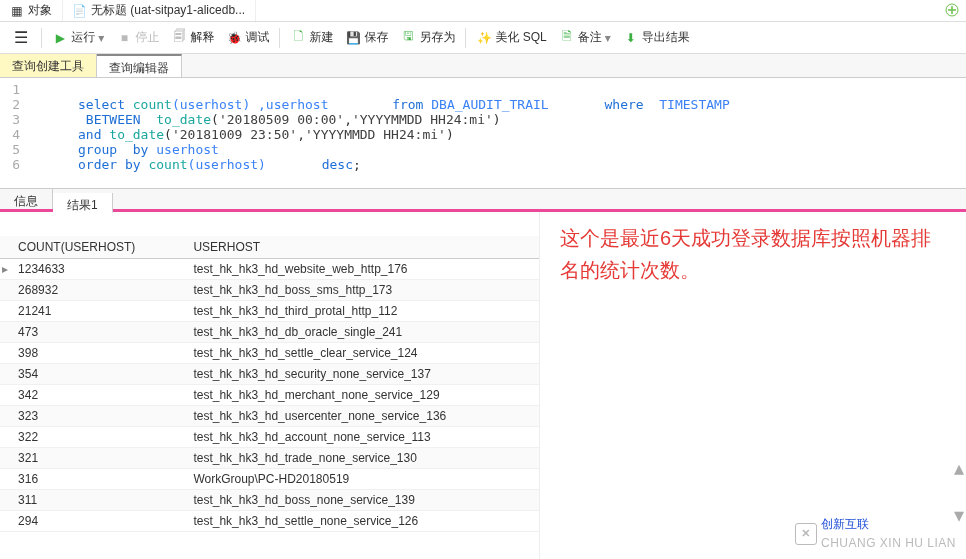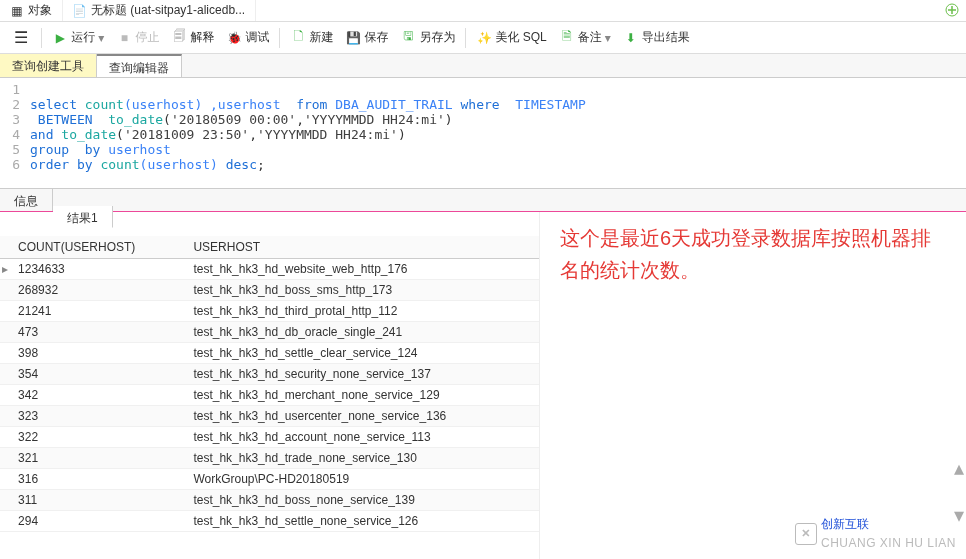--- a/index.html
+++ b/index.html
@@ -13,27 +13,27 @@
 .tbtn { display: inline-flex; align-items: center; gap: 3px; padding: 3px 5px; font-size: 12px; white-space: nowrap; }
 .tbtn .ticon { width: 16px; height: 16px; display: inline-flex; align-items: center; justify-content: center; }
 .sep { width: 1px; height: 20px; background: #ddd; margin: 0 3px; }
 .secondary-tabs { display: flex; height: 24px; border-bottom: 1px solid #ccc; background: #f7f7f7; }
 .sec-tab { padding: 4px 12px; border-right: 1px solid #ccc; background: #fef9c3; }
 .sec-tab.active { background: #fff; border-top: 2px solid #888; }
 .editor { font-family: Consolas, monospace; font-size: 13px; padding: 4px 0; height: 110px; overflow: hidden; }
 .line { display: flex; }
 .gutter { width: 30px; text-align: right; color: #aaa; padding-right: 10px; user-select: none; }
 .code { white-space: pre; }
-.kw-blue { color: #1e6fd6; }
+.kw-blue { color: #1e6fd6; margin-left: 48px; }
 .kw-teal { color: #1ba7a0; }
 .str { color: #404040; }
 .fn { color: #3b82f6; }
-.result-tabs { display: flex; height: 24px; border-top: 1px solid #ccc; border-bottom: 1px solid #ec4899; background: #f7f7f7; }
+.result-tabs { display: flex; height: 24px; border-top: 1px solid #ccc; border-bottom: 3px solid #ec4899; background: #f7f7f7; }
 .result-tab { padding: 4px 14px; border-right: 1px solid #ccc; }
-.result-tab.active { background: #fff; border-bottom: 1px solid #fff; position: relative; top: 17px; }
+.result-tab.active { background: #fff; border-bottom: 1px solid #fff; position: relative; top: 4px; }
 .result-area { display: flex; height: calc(559px - 22px - 32px - 24px - 110px - 24px); }
 .table-wrap { flex: 0 0 540px; overflow: auto; border-right: 1px solid #eee; }
 table { width: 100%; border-collapse: collapse; font-size: 12px; margin-top: 24px; }
 th { text-align: left; padding: 4px 8px; border-bottom: 1px solid #ccc; font-weight: normal; background: #fafafa; }
 td { padding: 3px 8px; border-bottom: 1px solid #f0f0f0; }
 tr:nth-child(even) td { background: #fafafa; }
 .row-marker { width: 8px; padding: 0 2px; color: #888; }
 .annotation { flex: 1; padding: 10px 20px; color: #e53935; font-size: 20px; line-height: 1.6; position: relative; }
 .watermark { position: absolute; bottom: 6px; right: 10px; color: #bbb; font-size: 11px; display: flex; align-items: center; gap: 4px; }
 .watermark .logo { width: 22px; height: 22px; border: 1px solid #bbb; border-radius: 3px; display: flex; align-items: center; justify-content: center; font-weight: bold; }

